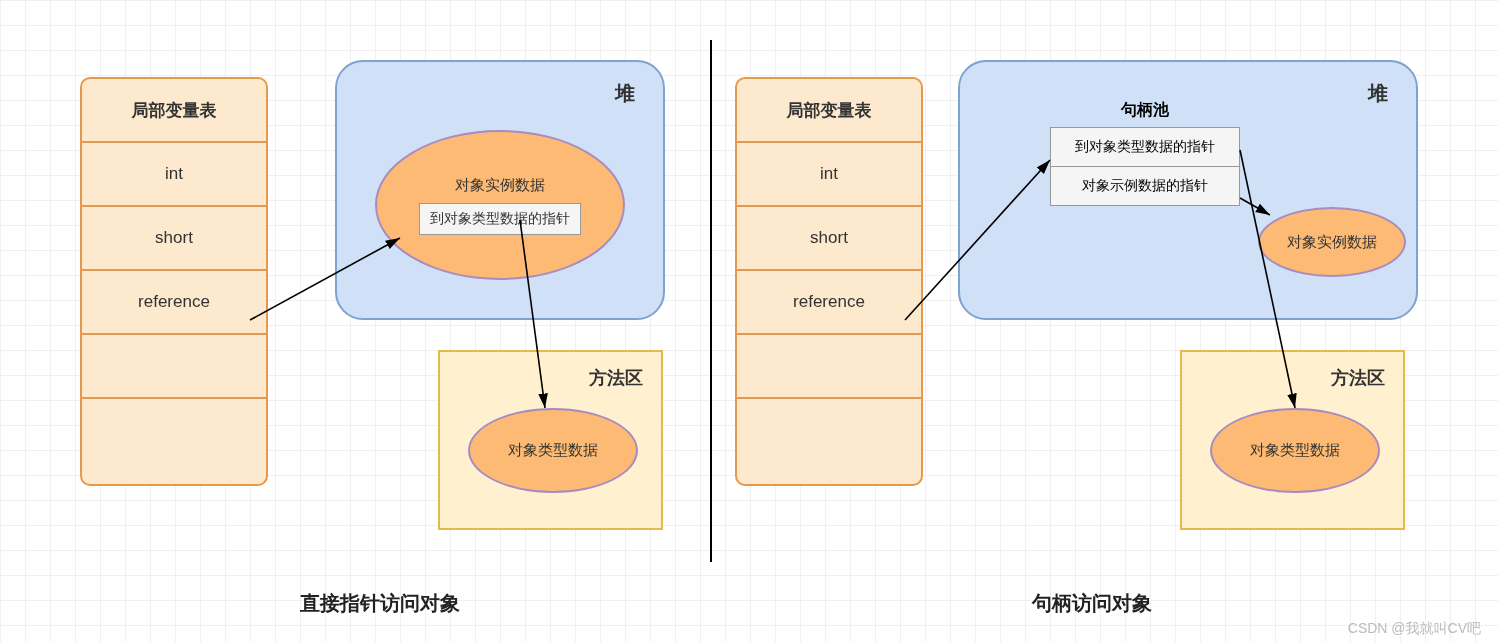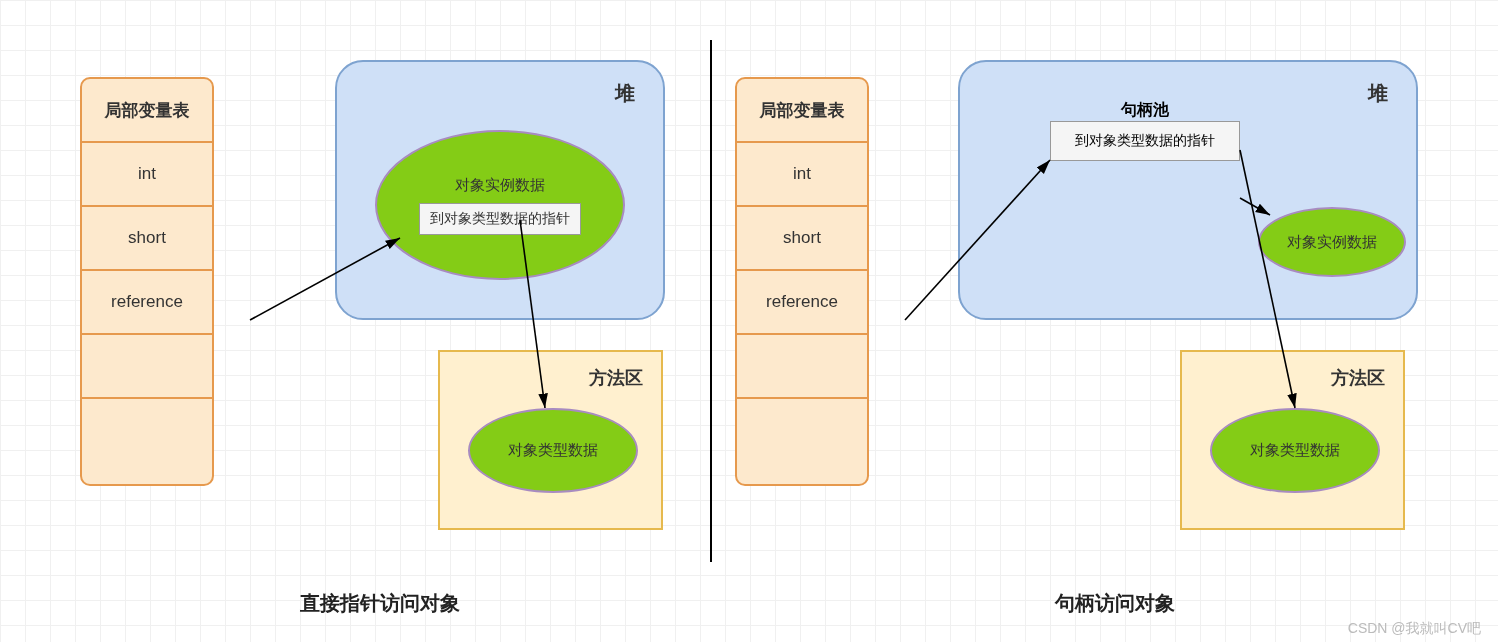--- a/index.html
+++ b/index.html
@@ -25,21 +25,21 @@
     position: absolute;
     inset: 0;
     z-index: 1;
   }
   
   .lvt {
     position: absolute;
     border: 2px solid #e6994d;
     background: #fde9cd;
     border-radius: 10px;
-    width: 134px;
+    width: 188px;
     overflow: hidden;
   }
   .lvt .row {
     height: 64px;
     border-bottom: 2px solid #e6994d;
     display: flex;
     align-items: center;
     justify-content: center;
     font-size: 17px;
     color: #333;
@@ -64,21 +64,21 @@
     border: 2px solid #e6b94d;
     border-radius: 0;
   }
   .method .title {
     position: absolute; top: 14px; right: 18px;
     font-weight: 700; font-size: 18px; color: #333;
   }
   
   .ellipse {
     position: absolute;
-    background: #84cc16;
+    background: #fdba74;
     border: 2px solid #a88bc0;
     border-radius: 50%;
     display: flex;
     flex-direction: column;
     align-items: center;
     justify-content: center;
     font-size: 15px;
     color: #333;
     text-align: center;
     padding: 0 6px;
@@ -90,20 +90,21 @@
     font-size: 14px;
     margin-top: 8px;
     white-space: nowrap;
   }
   
   .handle-pool {
     position: absolute;
   }
   .handle-pool .hp-title {
     text-align: center; font-weight: 700; font-size: 16px;
+    margin-bottom: 6px;
   }
   .handle-pool .hp-box {
     border: 1px solid #999;
     background: #f5f5f5;
     width: 190px;
   }
   .handle-pool .hp-row {
     padding: 10px 8px;
     text-align: center;
     font-size: 14px;
@@ -176,36 +177,37 @@
   </div>
 
   <div class="heap" style="left:958px; top:60px; width:460px; height:260px;">
     <div class="title">堆</div>
   </div>
 
   <div class="handle-pool" style="left:1050px; top:100px;">
     <div class="hp-title">句柄池</div>
     <div class="hp-box">
       <div class="hp-row">到对象类型数据的指针</div>
+      <div class="hp-row">对象示例数据的指针</div>
     </div>
   </div>
 
   <div class="ellipse" style="left:1258px; top:207px; width:148px; height:70px;">
     <span>对象实例数据</span>
   </div>
 
   <div class="method" style="left:1180px; top:350px; width:225px; height:180px;">
     <div class="title">方法区</div>
   </div>
 
   <div class="ellipse" style="left:1210px; top:408px; width:170px; height:85px;">
     <span>对象类型数据</span>
   </div>
 
-  <div class="caption" style="left:1055px; top:590px;">句柄访问对象</div>
+  <div class="caption" style="left:1032px; top:590px;">句柄访问对象</div>
 
   <div class="watermark">CSDN @我就叫CV吧</div>
 
   <svg class="arrows">
     <defs>
       <marker id="ah" markerWidth="10" markerHeight="10" refX="9" refY="3" orient="auto" markerUnits="strokeWidth">
         <path d="M0,0 L9,3 L0,6 Z" fill="#000"></path>
       </marker>
     </defs>
 

